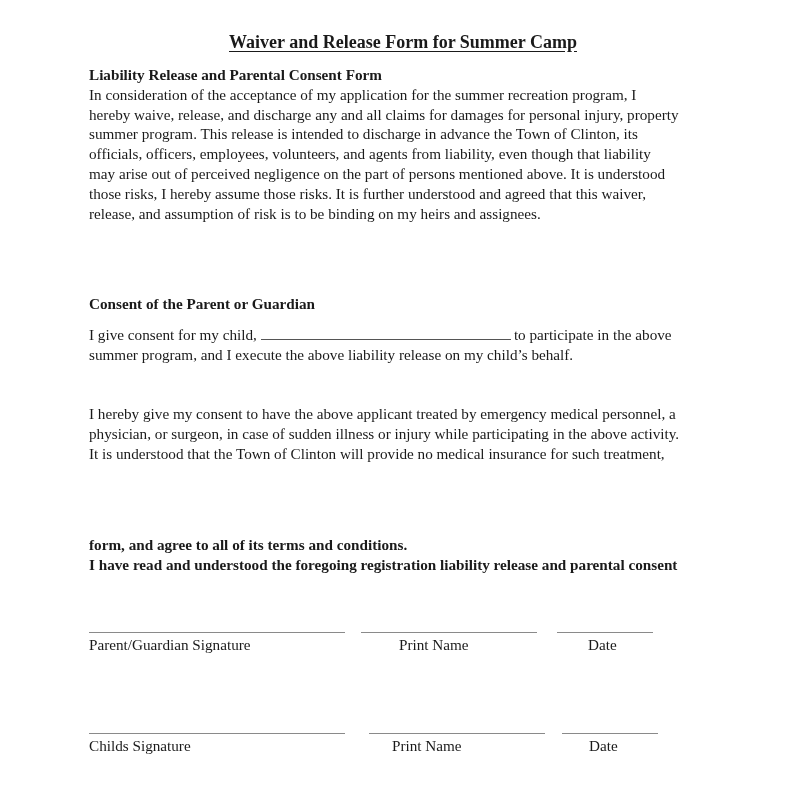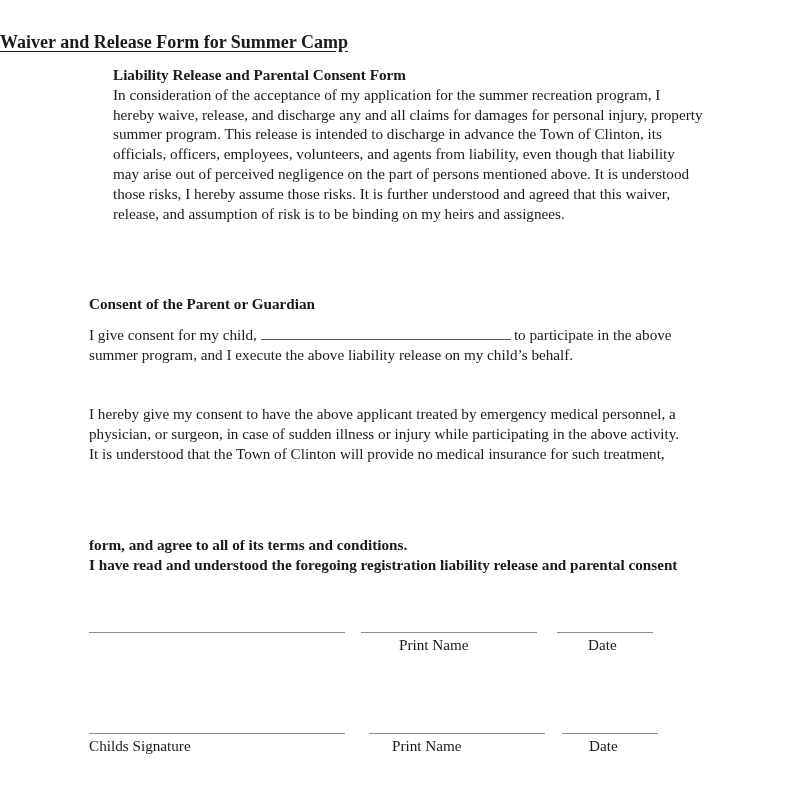--- a/index.html
+++ b/index.html
@@ -1,24 +1,24 @@
 <!DOCTYPE html>
 <html><head>
   <meta charset="utf-8">
   <style>
     html, body { margin: 0; padding: 0; background: #ffffff; }
     body { width: 806px; height: 786px; position: relative; overflow: hidden; color: #1a1a1a;
       font-family: "Liberation Serif", "DejaVu Serif", serif; }
     .page { position: absolute; left: 0; top: 0; width: 806px; height: 786px; }
-    .title { position: absolute; top: 32px; left: 0; width: 806px; text-align: left;
+    .title { position: absolute; top: 32px; left: 0; width: 806px; text-align: center;
       font-weight: bold; font-size: 18px; text-decoration: underline; text-underline-offset: 3px; }
     .blk { position: absolute; left: 89px; width: 640px; font-size: 15.2px; line-height: 19.8px; }
     .bold { font-weight: bold; }
     .line { display: block; white-space: nowrap; }
-    .sec1 { top: 65px; margin-left: 24px; }
+    .sec1 { top: 65px; }
     .sec2h { top: 294px; }
     .sec2 { top: 325px; }
     .sec3 { top: 404px; }
     .ack { top: 535px; }
     .blankline { display: inline-block; width: 250px; border-bottom: 1px solid #555; height: 12px; vertical-align: baseline; margin: 0 3px 0 4px; }
     .sig { position: absolute; height: 1px; background: #8a8a8a; }
     .lbl { position: absolute; font-size: 15.2px; white-space: nowrap; }
   </style>
 </head>
 <body>
@@ -54,20 +54,21 @@
   </div>
 
   <div class="blk ack bold">
     <span class="line">form, and agree to all of its terms and conditions.</span>
     <span class="line">I have read and understood the foregoing registration liability release and parental consent</span>
   </div>
 
   <div class="sig" style="left:89px; top:632px; width:256px;"></div>
   <div class="sig" style="left:361px; top:632px; width:176px;"></div>
   <div class="sig" style="left:557px; top:632px; width:96px;"></div>
+  <div class="lbl" style="left:89px; top:636px;">Parent/Guardian Signature</div>
   <div class="lbl" style="left:399px; top:636px;">Print Name</div>
   <div class="lbl" style="left:588px; top:636px;">Date</div>
 
   <div class="sig" style="left:89px; top:733px; width:256px;"></div>
   <div class="sig" style="left:369px; top:733px; width:176px;"></div>
   <div class="sig" style="left:562px; top:733px; width:96px;"></div>
   <div class="lbl" style="left:89px; top:737px;">Childs Signature</div>
   <div class="lbl" style="left:392px; top:737px;">Print Name</div>
   <div class="lbl" style="left:589px; top:737px;">Date</div>
 

